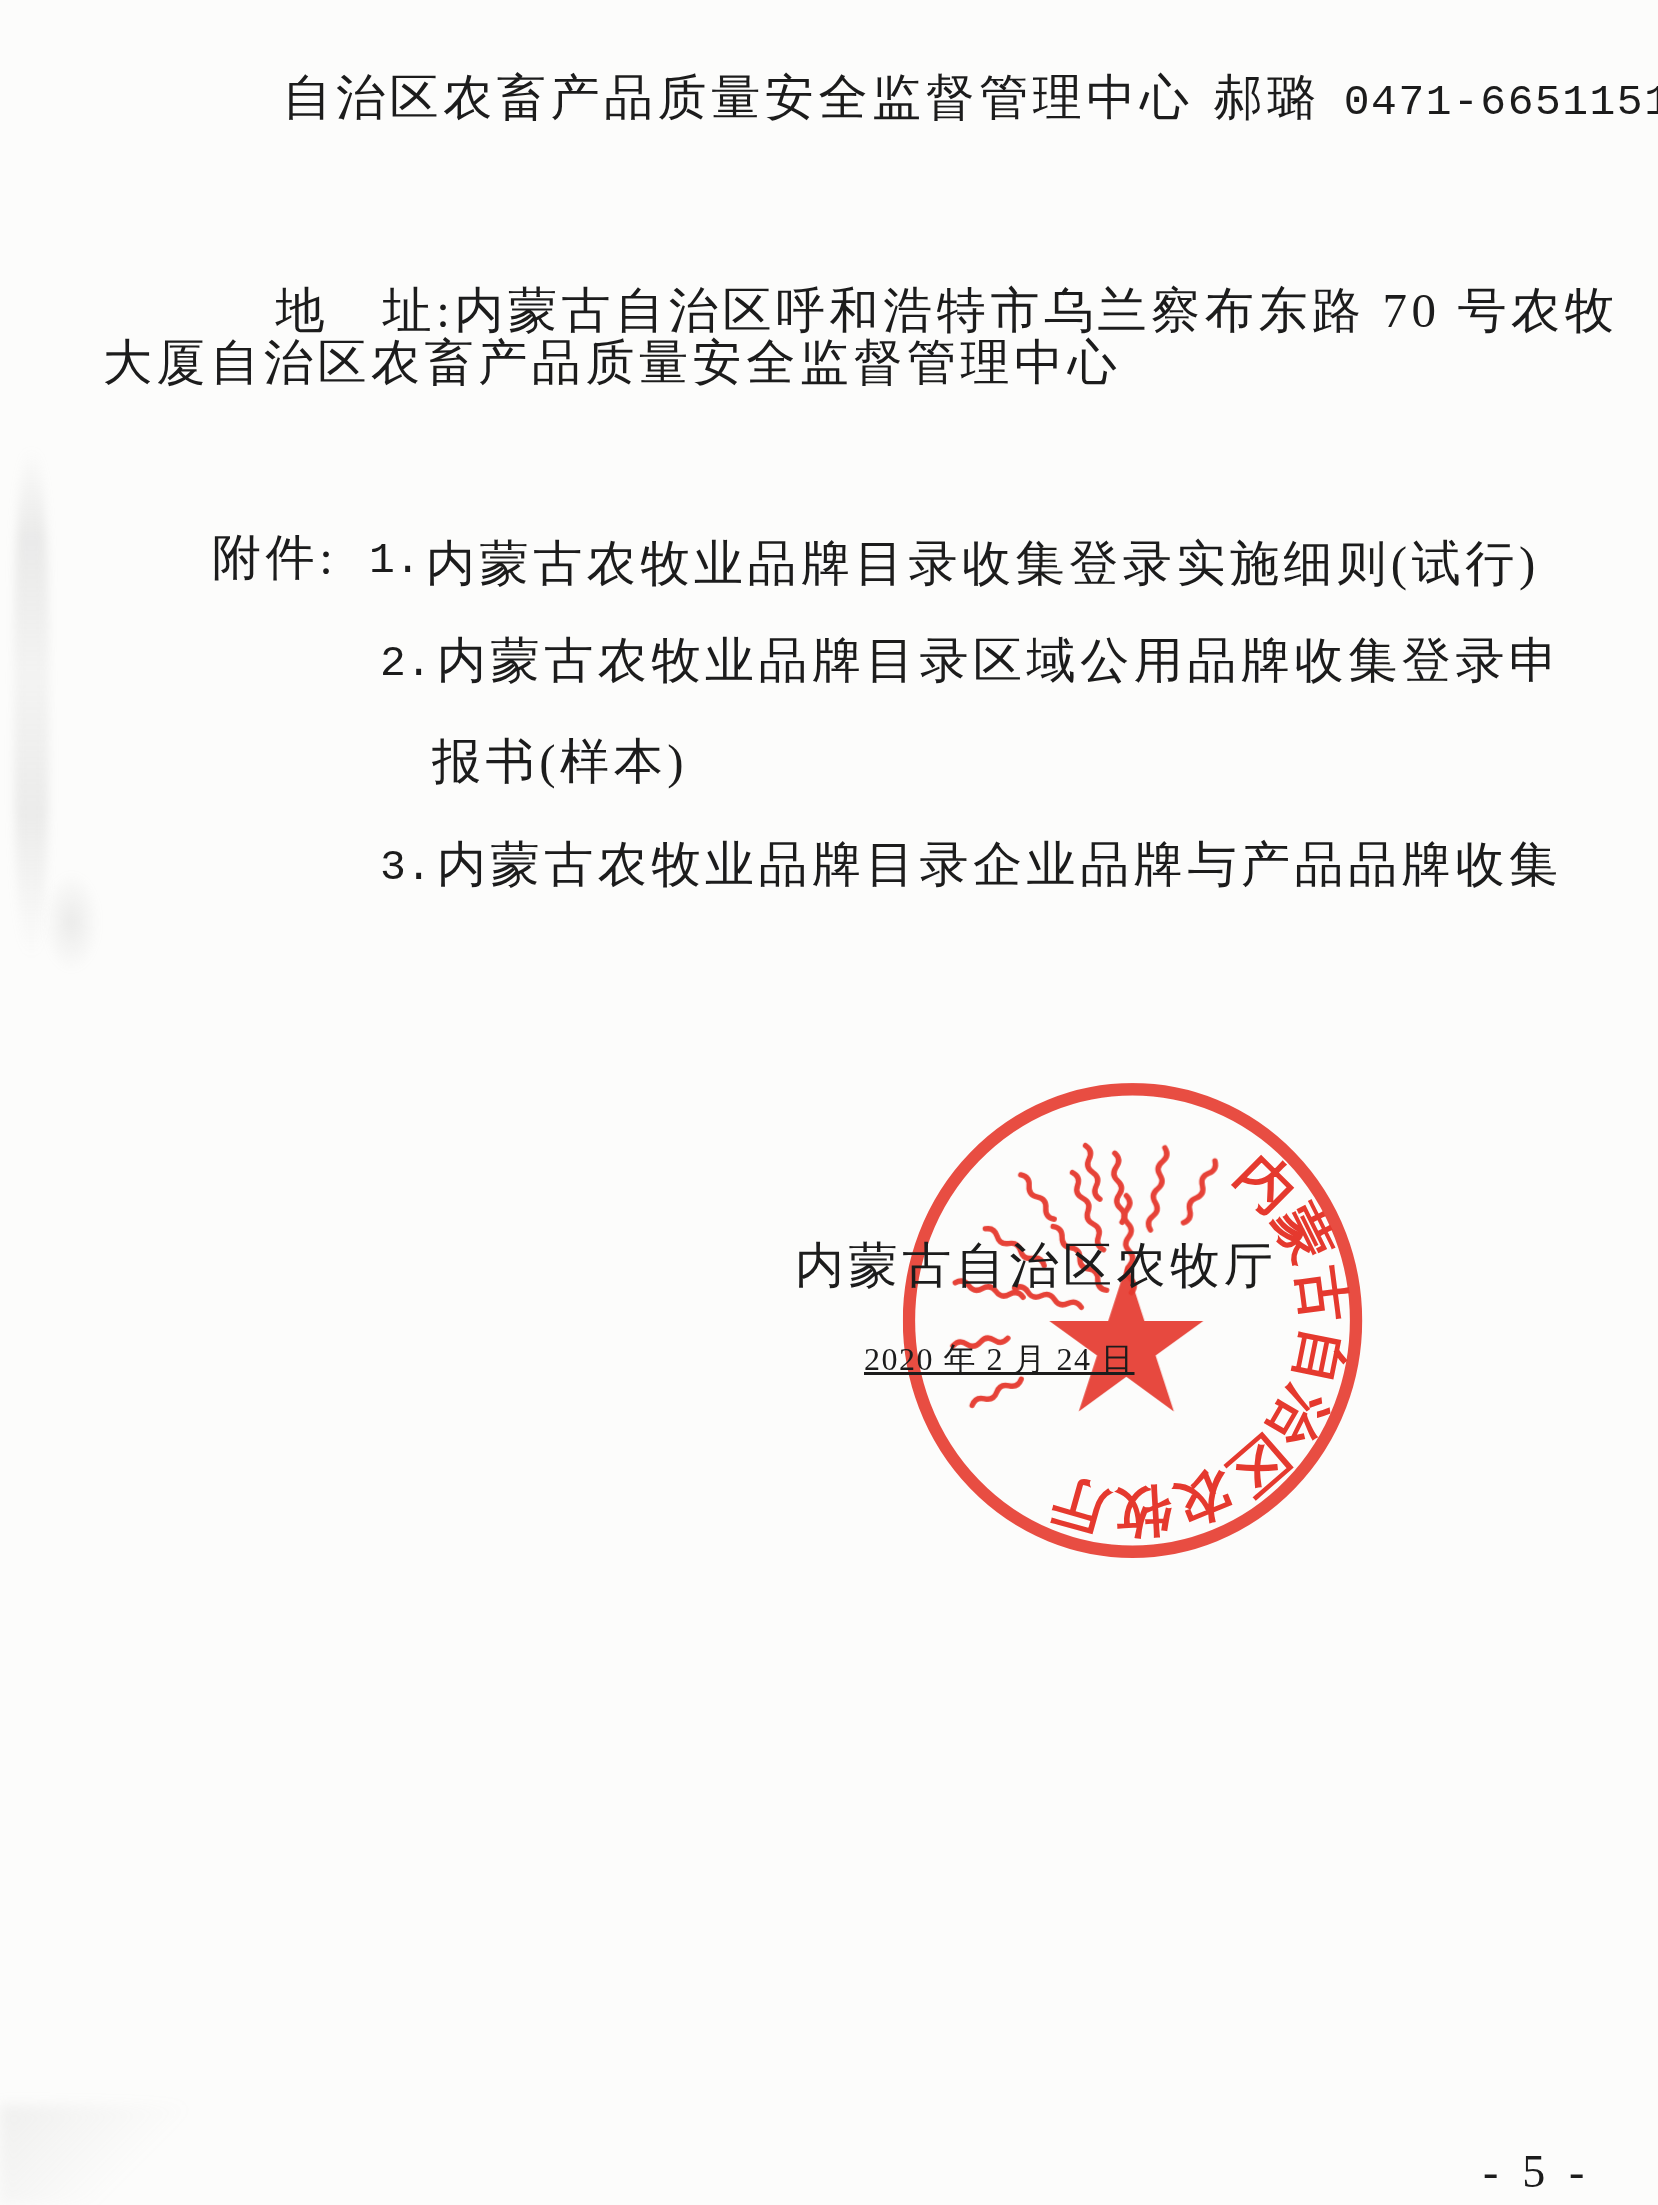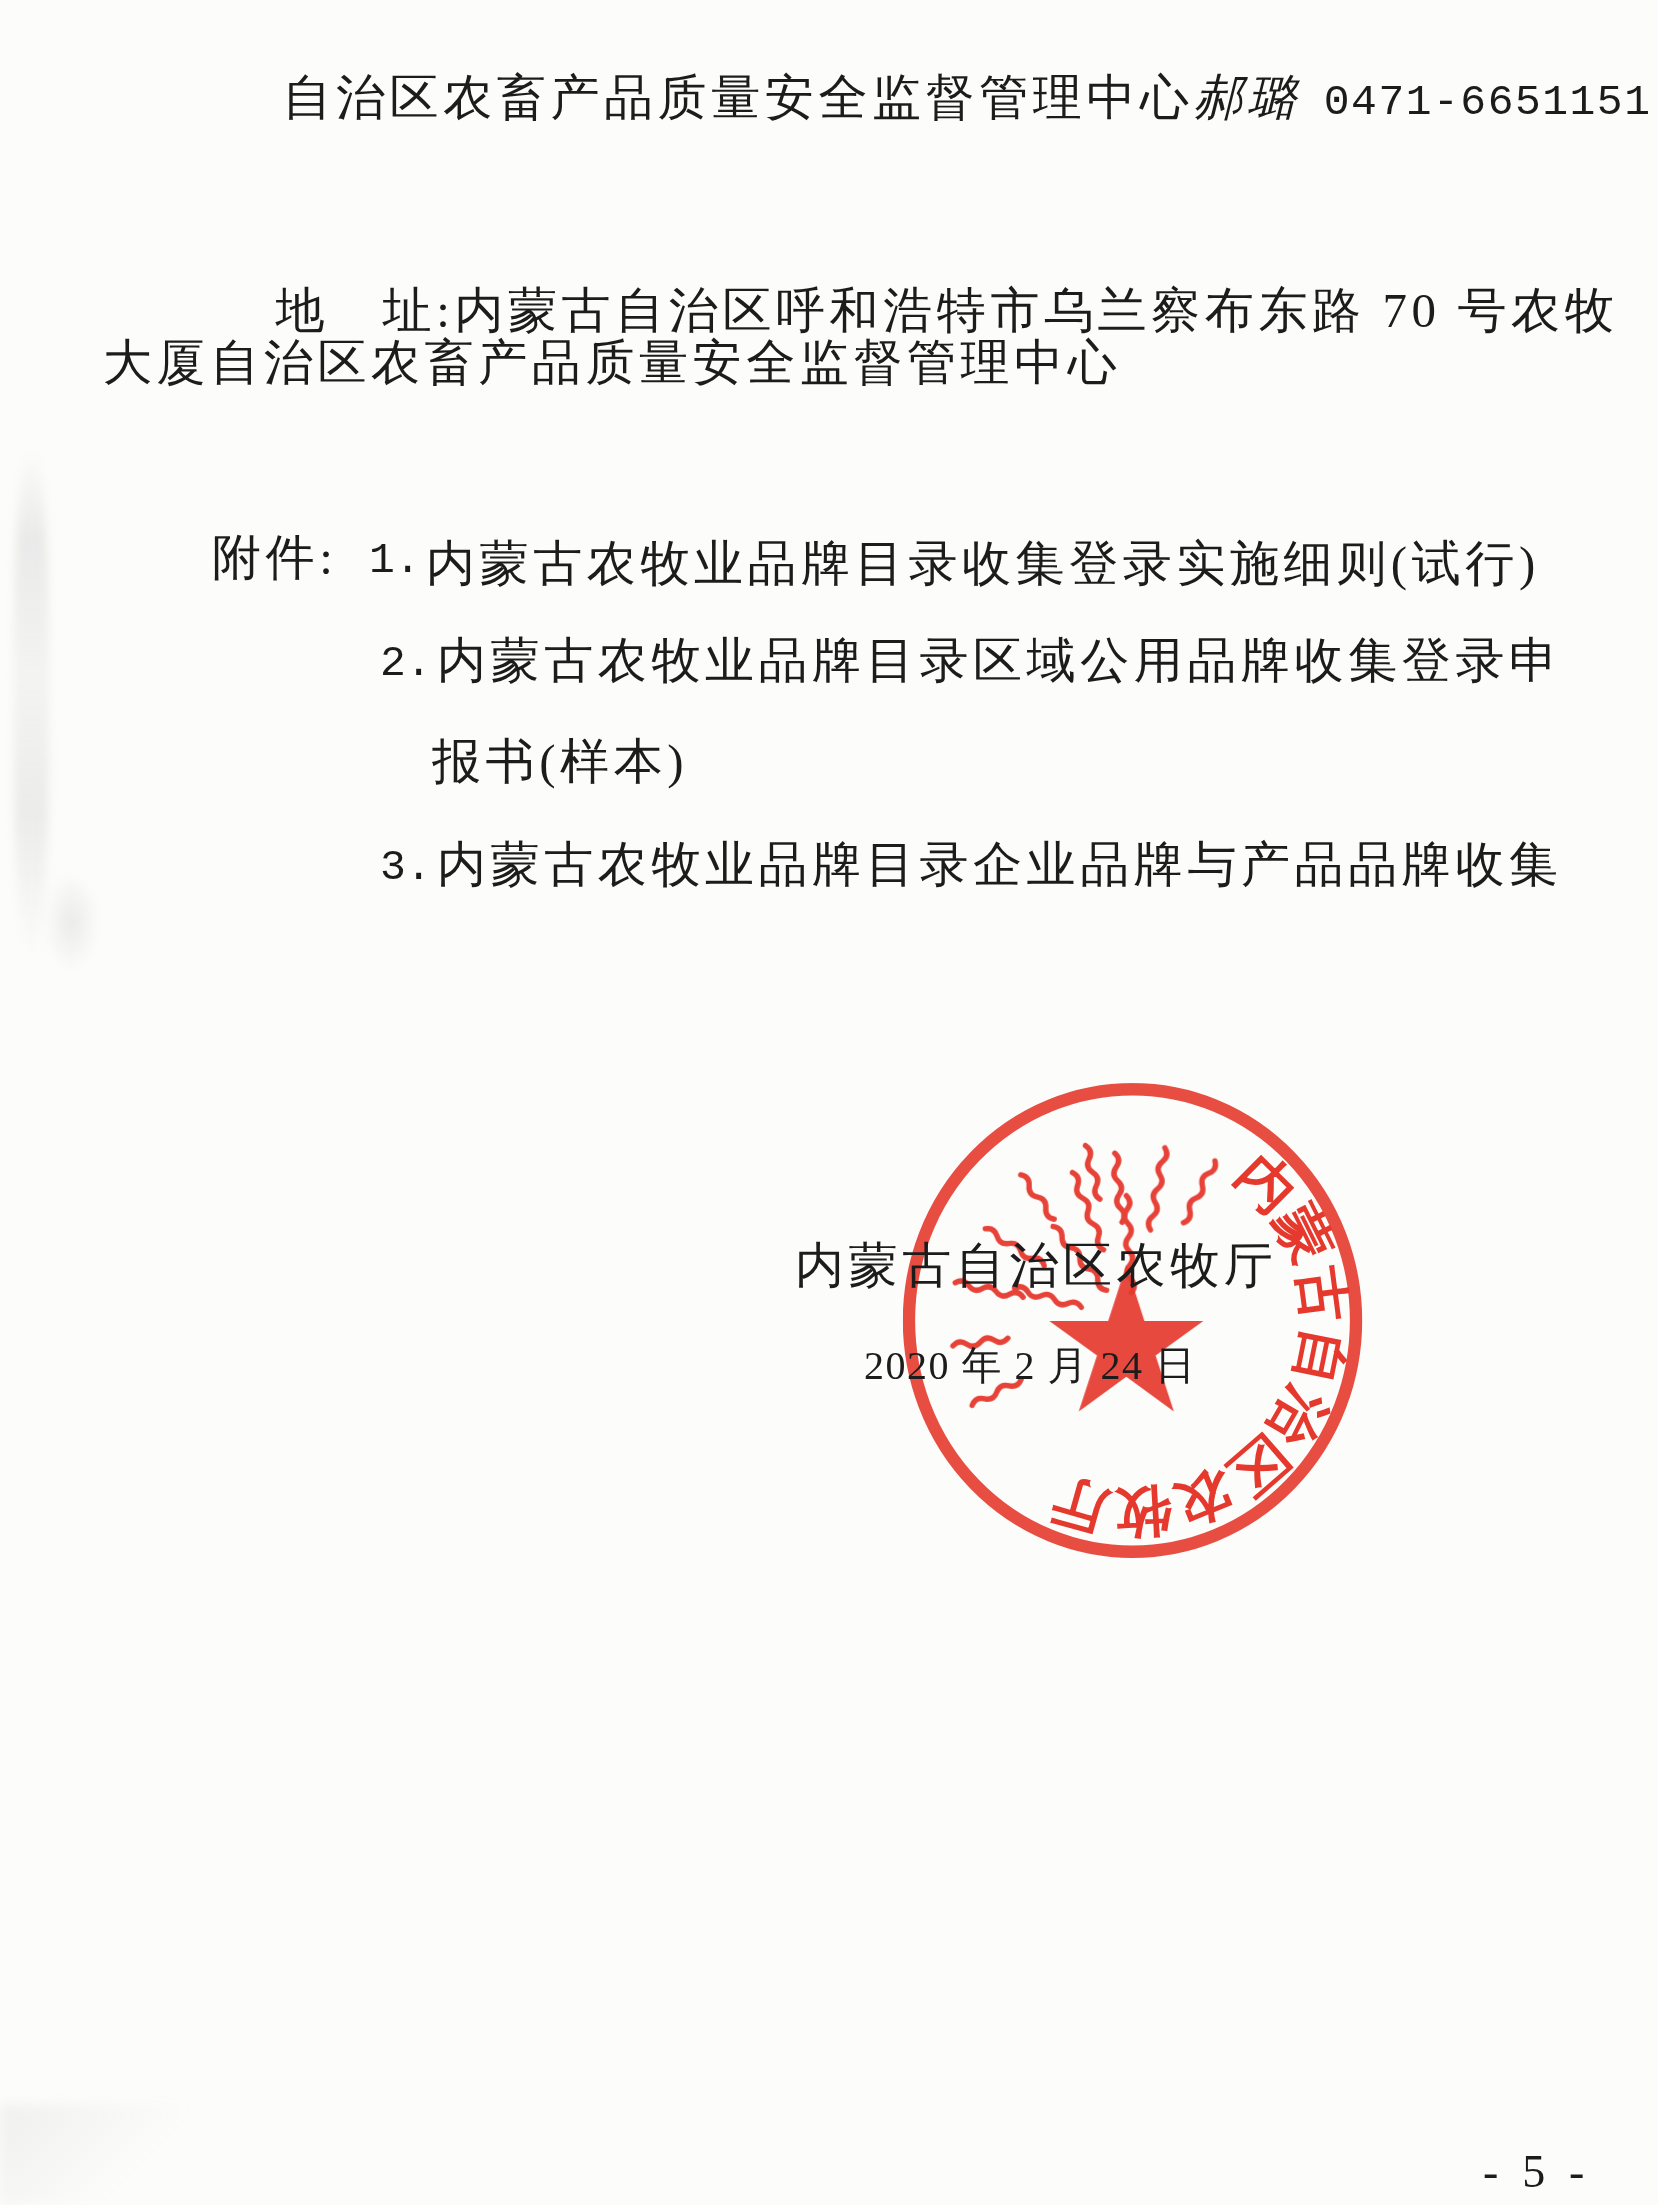--- a/index.html
+++ b/index.html
@@ -17,32 +17,32 @@
     letter-spacing:4.6px;
     white-space:pre;
     line-height:1.1;
   }
   .mono{
     font-family:"Liberation Mono","DejaVu Sans Mono",monospace;
     letter-spacing:0.8px;
   }
   .email{font-size:45px;margin-left:32px;}
   .addr-val{}
-  .person{font-style:italic;}
+  .person{margin-left:20px;}
   .phone{font-size:43px;margin-left:23px;letter-spacing:1.5px;}
   .num{
     font-family:"Liberation Mono","DejaVu Sans Mono",monospace;
     font-size:43px;letter-spacing:0;
   }
   .sig{
     position:absolute;
     font-size:49px;letter-spacing:4.6px;white-space:pre;
     z-index:3;
   }
-  .sig-date{font-size:40px;letter-spacing:1.5px;}
+  .sig-date{font-size:32px;letter-spacing:1.5px;text-decoration:underline;}
   .pageno{
     position:absolute;left:1483px;top:2145px;
     font-size:46px;letter-spacing:6.2px;white-space:pre;
   }
   .seal{
     position:absolute;left:895px;top:1080px;width:475px;height:481px;
     z-index:2;
   }
   .seal svg{display:block;width:475px;height:481px;}
   .smudge{position:absolute;pointer-events:none;}

